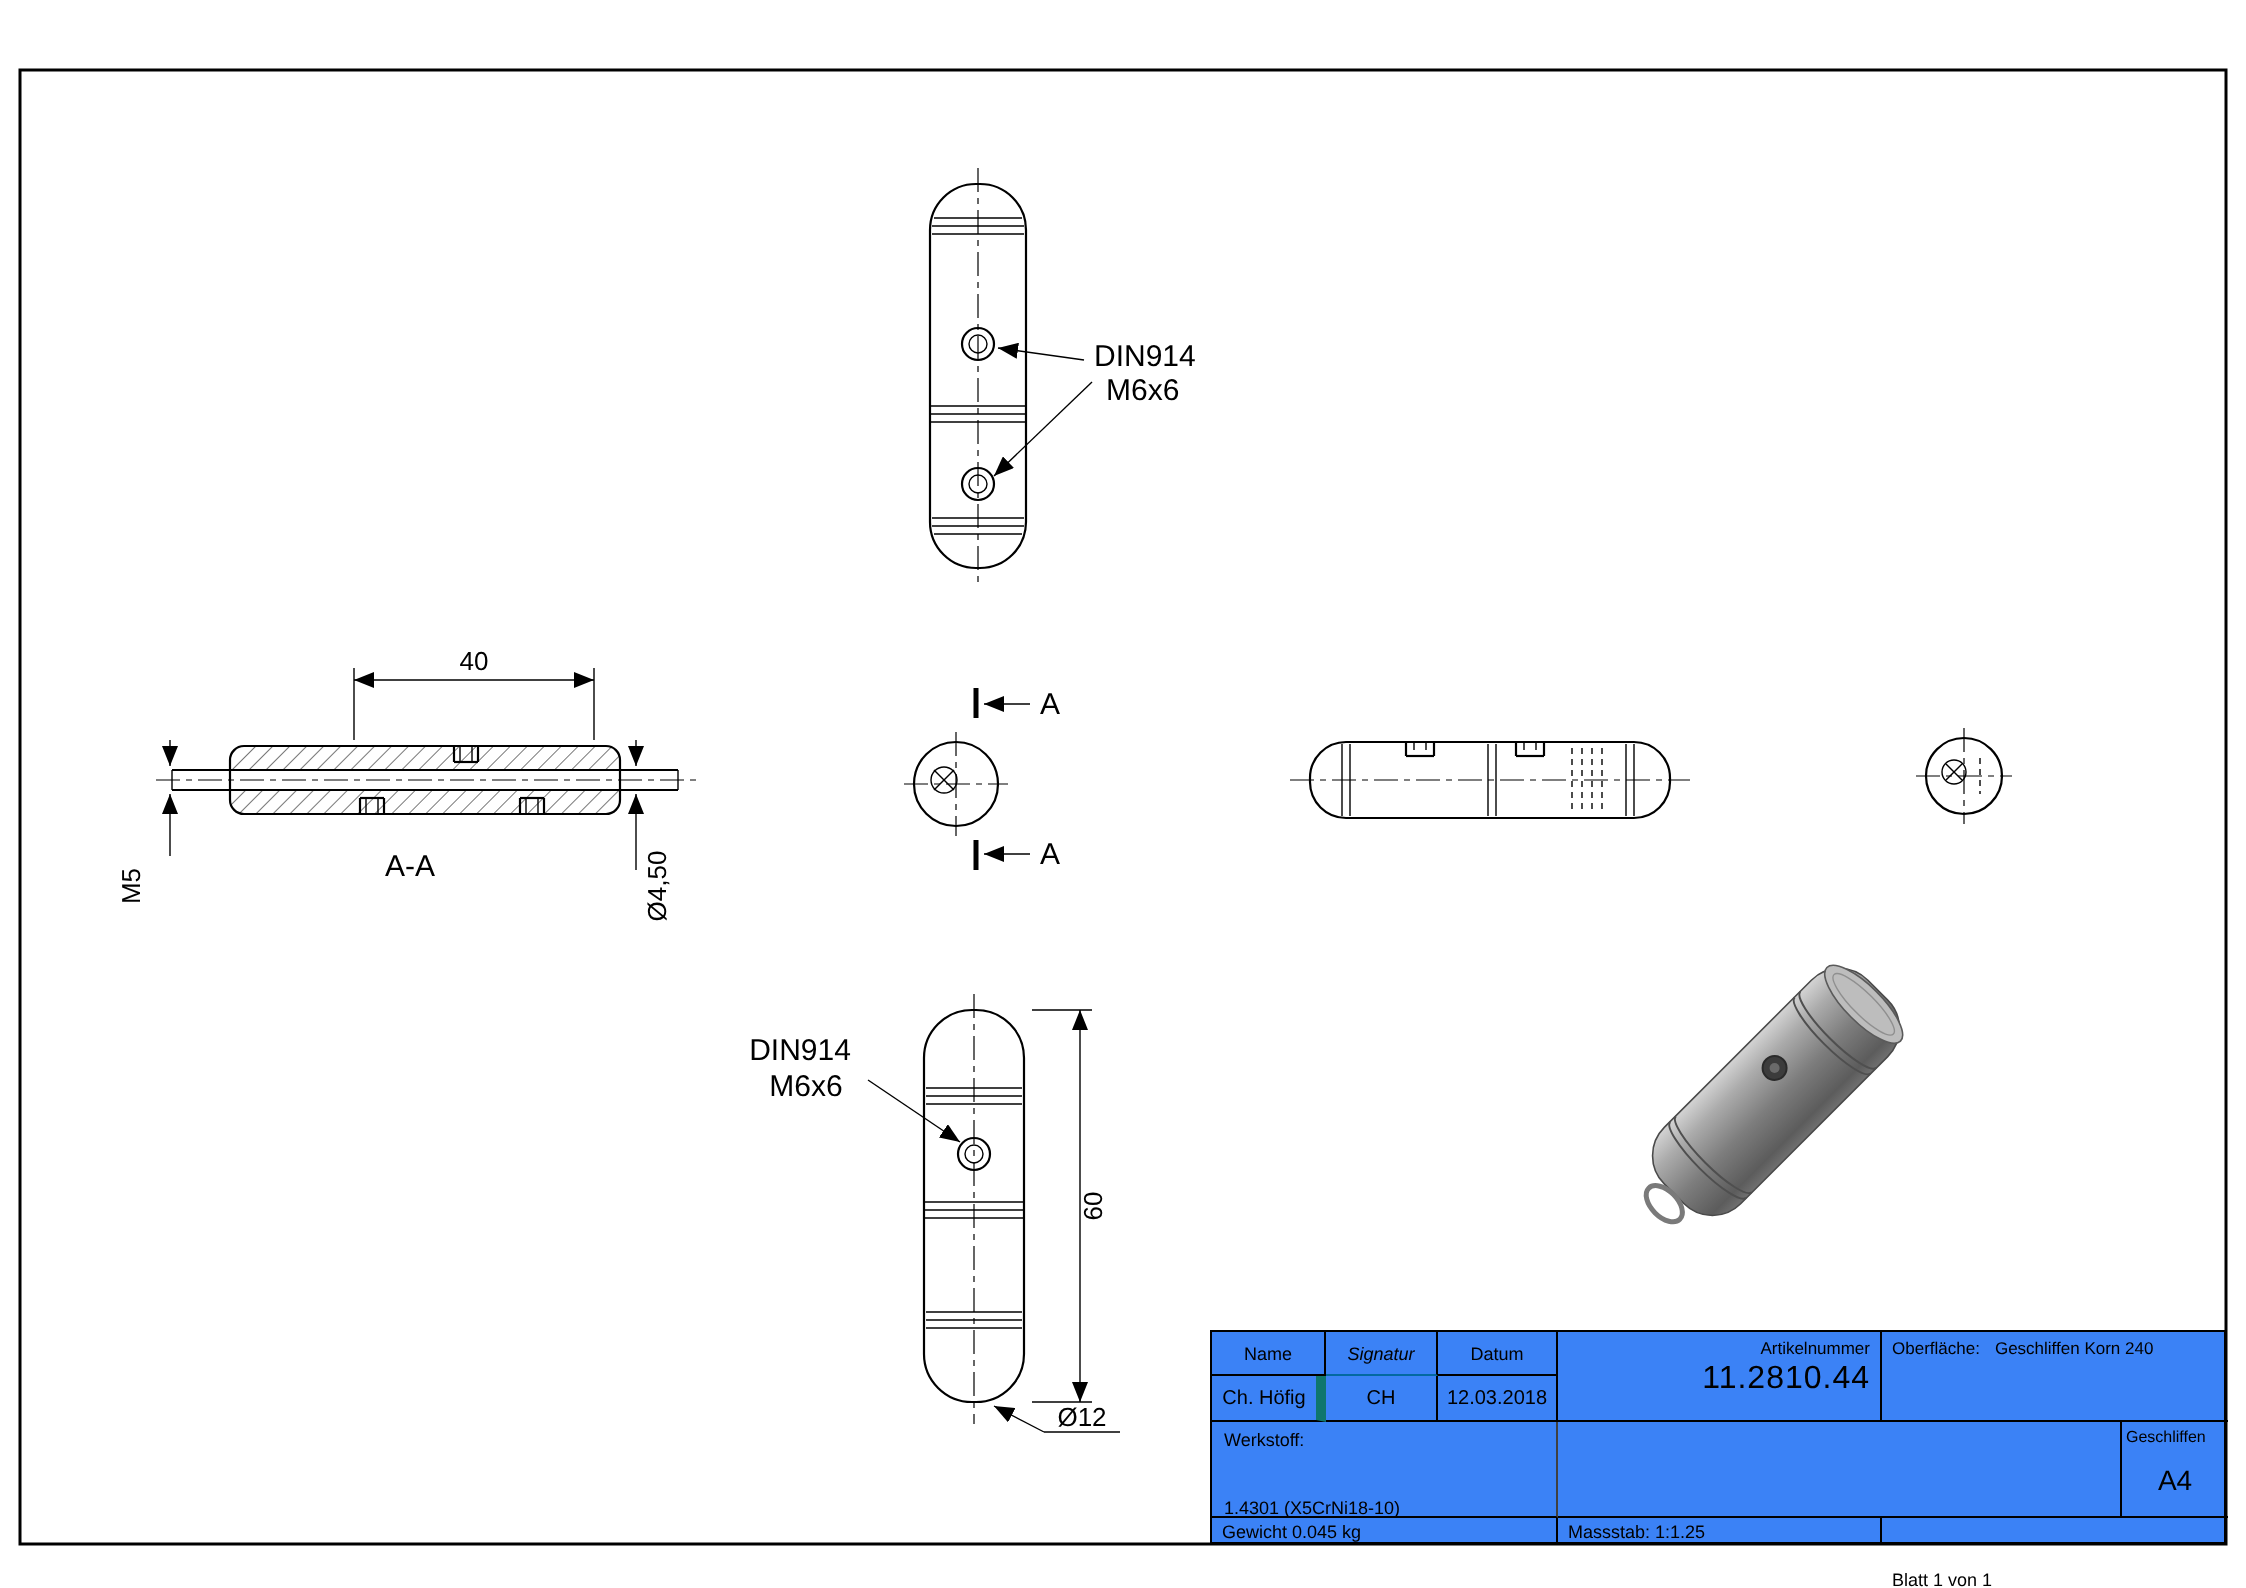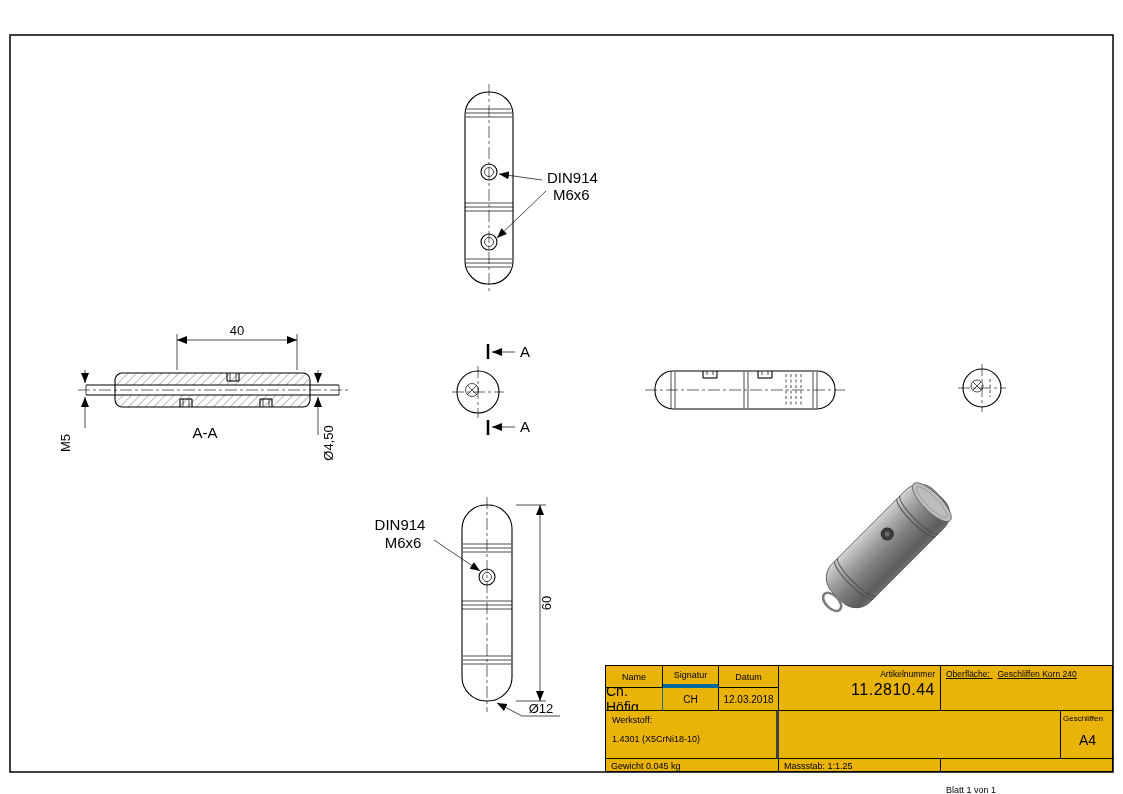--- a/index.html
+++ b/index.html
@@ -11,21 +11,21 @@
   .thin{fill:none;stroke:#000;stroke-width:0.7;}
   .cl{fill:none;stroke:#000;stroke-width:0.6;stroke-dasharray:12 3 3 3;}
   .dash{fill:none;stroke:#000;stroke-width:0.7;stroke-dasharray:3 2.5;}
   .dim{fill:none;stroke:#000;stroke-width:0.7;}
   text{fill:#000;font-family:"Liberation Sans",sans-serif;}
   .lbl{font-size:15px;}
   .dimtxt{font-size:13px;}
   .seclbl{font-size:15px;}
 
   
-  .titleblock{position:absolute;left:605px;top:665px;width:508px;height:107px;border:1.5px solid #000;box-sizing:border-box;background:#eab308;color:#000;}
+  .titleblock{position:absolute;left:605px;top:665px;width:508px;height:107px;border:1.5px solid #000;box-sizing:border-box;background:#3b82f6;color:#000;}
   .tb-cell{position:absolute;box-sizing:border-box;font-size:9px;overflow:hidden;}
   .cen{display:flex;align-items:center;justify-content:center;}
   .tb-small{font-size:8.5px;}
   .art-value{font-size:16px;font-weight:normal;letter-spacing:0.5px;margin-top:2px;}
   .bf-value{font-size:14px;text-align:center;margin-top:9px;}
   .row-text{display:flex;align-items:center;padding-left:5px;}
 </style>
 </head>
 <body>
 
@@ -206,39 +206,39 @@
     <path d="M -44,-26.8 a 6 26.8 0 0 0 0,53.6" fill="none" stroke="#4f4f4f" stroke-width="1"></path>
     <path d="M -48,-26.8 a 6 26.8 0 0 0 0,53.6" fill="none" stroke="#4f4f4f" stroke-width="1"></path>
     <circle cx="8" cy="-9" r="6" fill="#3c3c3c" stroke="#2a2a2a"></circle>
     <circle cx="8" cy="-9" r="2.5" fill="#6a6a6a"></circle>
     <ellipse cx="-79" cy="0" rx="6.5" ry="11" fill="none" stroke="#7a7a7a" stroke-width="2.5"></ellipse>
   </g>
 </svg>
 
 <div class="titleblock">
   <div class="tb-cell cen" style="left:0;top:0;width:57px;height:22px;border-right:1px solid #000;border-bottom:1px solid #000;">Name</div>
-  <div class="tb-cell cen" style="left:57px;top:0;width:56px;height:22px;border-right:1px solid #000;border-bottom:4px solid #0369a1;">Signatur</div>
+  <div class="tb-cell cen" style="left:57px;top:0;width:56px;height:22px;border-right:1px solid #000;border-bottom:1px solid #0369a1;font-style:italic;">Signatur</div>
   <div class="tb-cell cen" style="left:113px;top:0;width:60px;height:22px;border-right:1px solid #000;border-bottom:1px solid #000;">Datum</div>
 
-  <div class="tb-cell cen" style="left:0;top:22px;width:57px;height:23px;border-right:1px solid #0f766e;border-bottom:1px solid #000;font-size:14px;">Ch. Höfig</div>
+  <div class="tb-cell cen" style="left:0;top:22px;width:57px;height:23px;border-right:5px solid #0f766e;border-bottom:1px solid #000;font-size:10px;">Ch. Höfig</div>
   <div class="tb-cell cen" style="left:57px;top:22px;width:56px;height:23px;border-right:1px solid #000;border-bottom:1px solid #000;font-size:10px;">CH</div>
   <div class="tb-cell cen" style="left:113px;top:22px;width:60px;height:23px;border-right:1px solid #000;border-bottom:1px solid #000;font-size:10px;">12.03.2018</div>
 
   <div class="tb-cell" style="left:173px;top:0;width:162px;height:45px;border-right:1px solid #000;border-bottom:1px solid #000;padding:3px 5px;text-align:right;">
     <span class="tb-small">Artikelnummer</span>
     <div class="art-value">11.2810.44</div>
   </div>
-  <div class="tb-cell" style="left:335px;top:0;width:173px;height:45px;border-bottom:1px solid #000;padding:3px 5px;text-decoration:underline;">
+  <div class="tb-cell" style="left:335px;top:0;width:173px;height:45px;border-bottom:1px solid #000;padding:3px 5px;">
     <span class="tb-small">Oberfläche:</span>
     <span class="tb-small" style="margin-left:5px;">Geschliffen Korn 240</span>
   </div>
 
-  <div class="tb-cell" style="left:0;top:45px;width:173px;height:48px;border-right:3px solid #404040;border-bottom:1px solid #000;padding:4px 6px;">
+  <div class="tb-cell" style="left:0;top:45px;width:173px;height:48px;border-right:1px solid #404040;border-bottom:1px solid #000;padding:4px 6px;">
     <div>Werkstoff:</div>
-    <div style="margin-top:9px;">1.4301 (X5CrNi18-10)</div>
+    <div style="margin-top:24px;">1.4301 (X5CrNi18-10)</div>
   </div>
   <div class="tb-cell" style="left:173px;top:45px;width:282px;height:48px;border-right:1px solid #000;border-bottom:1px solid #000;"></div>
   <div class="tb-cell" style="left:455px;top:45px;width:53px;height:48px;border-bottom:1px solid #000;padding:3px 2px;">
     <div style="font-size:8px;">Geschliffen</div>
     <div class="bf-value">A4</div>
   </div>
 
   <div class="tb-cell row-text" style="left:0;top:93px;width:173px;height:13px;border-right:1px solid #000;">Gewicht 0.045 kg</div>
   <div class="tb-cell row-text" style="left:173px;top:93px;width:162px;height:13px;border-right:1px solid #000;text-align:right;">Massstab: 1:1.25</div>
   <div class="tb-cell row-text" style="left:335px;top:93px;width:173px;height:13px;margin-top:24px;">Blatt 1 von 1</div>

